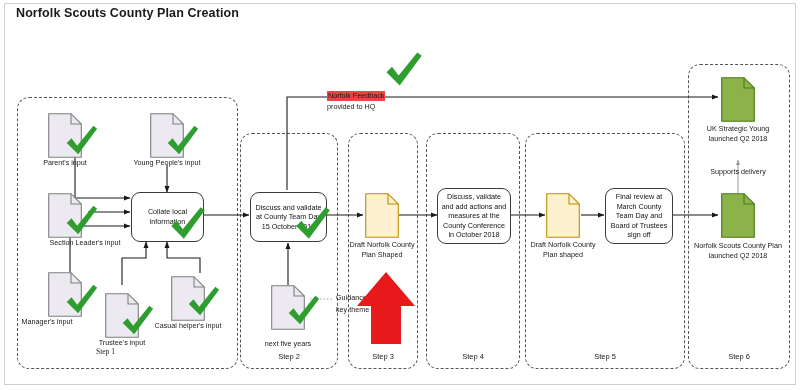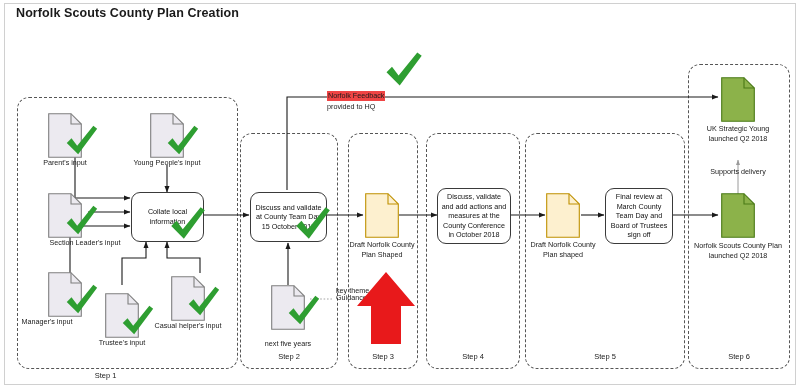--- a/index.html
+++ b/index.html
@@ -79,21 +79,21 @@
 </style>
 </head>
 <body>
 
 <div id="canvas">
   <div id="frame"></div>
 
   <div id="title">Norfolk Scouts County Plan Creation</div>
 
   <div class="step-box" style="left:17px;top:97px;width:221px;height:272px;"></div>
-  <div class="step-label" style="left:17px;top:371px;width:177px;">Step 1</div>
+  <div class="step-label" style="left:17px;top:347px;width:177px;font-family:Liberation Serif, serif;">Step 1</div>
 
   <div class="step-box" style="left:240px;top:133px;width:98px;height:236px;"></div>
   <div class="step-label" style="left:240px;top:352px;width:98px;">Step 2</div>
 
   <div class="step-box" style="left:348px;top:133px;width:70px;height:236px;"></div>
   <div class="step-label" style="left:348px;top:352px;width:70px;">Step 3</div>
 
   <div class="step-box" style="left:426px;top:133px;width:94px;height:236px;"></div>
   <div class="step-label" style="left:426px;top:352px;width:94px;">Step 4</div>
 
@@ -243,21 +243,21 @@
   <div class="doc" style="left:365px;top:193px;width:34px;height:45px;">
     <svg class="page" viewBox="0 0 34 45">
       <path d="M0.7,0.7 L23,0.7 L33.3,11 L33.3,44.3 L0.7,44.3 Z" fill="#fdf0cf" stroke="#bf9000" stroke-width="1.1"></path>
       <path d="M23,0.7 L23,11 L33.3,11" fill="none" stroke="#bf9000" stroke-width="1.1"></path>
     </svg>
   </div>
   <div class="doc-cap" style="left:382px;top:240px;">Draft Norfolk County</div>
   <div class="doc-cap" style="left:382px;top:250px;">Plan Shaped</div>
 
   <div class="flabel" style="left:336px;top:293px;text-align:left;">Guidance</div>
-  <div class="flabel" style="left:336px;top:286px;text-align:left;">key theme</div>
+  <div class="flabel" style="left:336px;top:305px;text-align:left;">key theme</div>
 
   <svg class="bigarrow" style="left:355px;top:270px;width:62px;height:76px;" viewBox="0 0 62 76">
     <path d="M31,2 L60,36 L46,36 L46,74 L16,74 L16,36 L2,36 Z" fill="#e8191b"></path>
   </svg>
 
   <div class="proc" style="left:437px;top:188px;width:74px;height:56px;">Discuss, validate and add actions and measures at the County Conference in October 2018</div>
 
   <div class="doc" style="left:546px;top:193px;width:34px;height:45px;">
     <svg class="page" viewBox="0 0 34 45">
       <path d="M0.7,0.7 L23,0.7 L33.3,11 L33.3,44.3 L0.7,44.3 Z" fill="#fdf0cf" stroke="#bf9000" stroke-width="1.1"></path>

